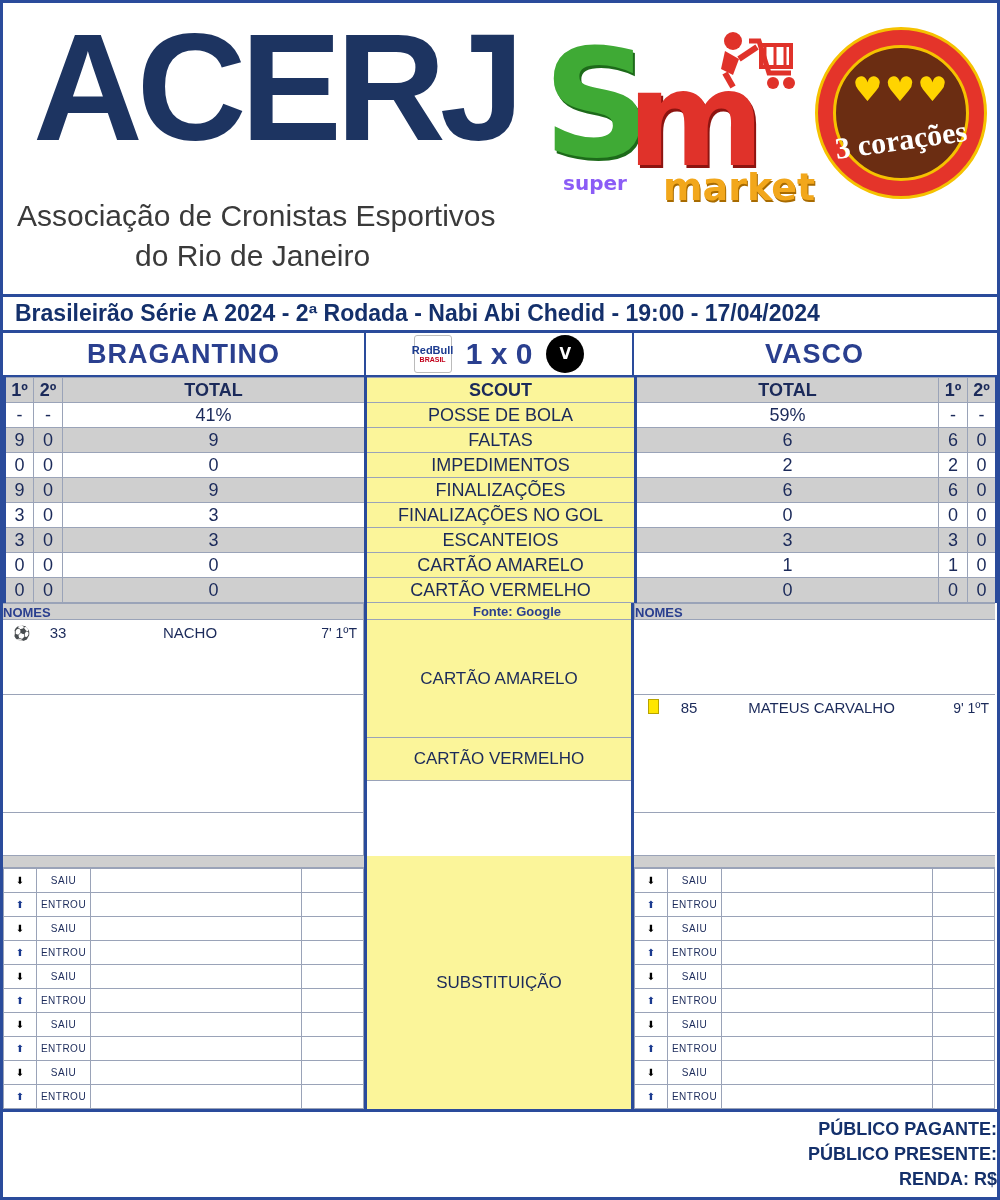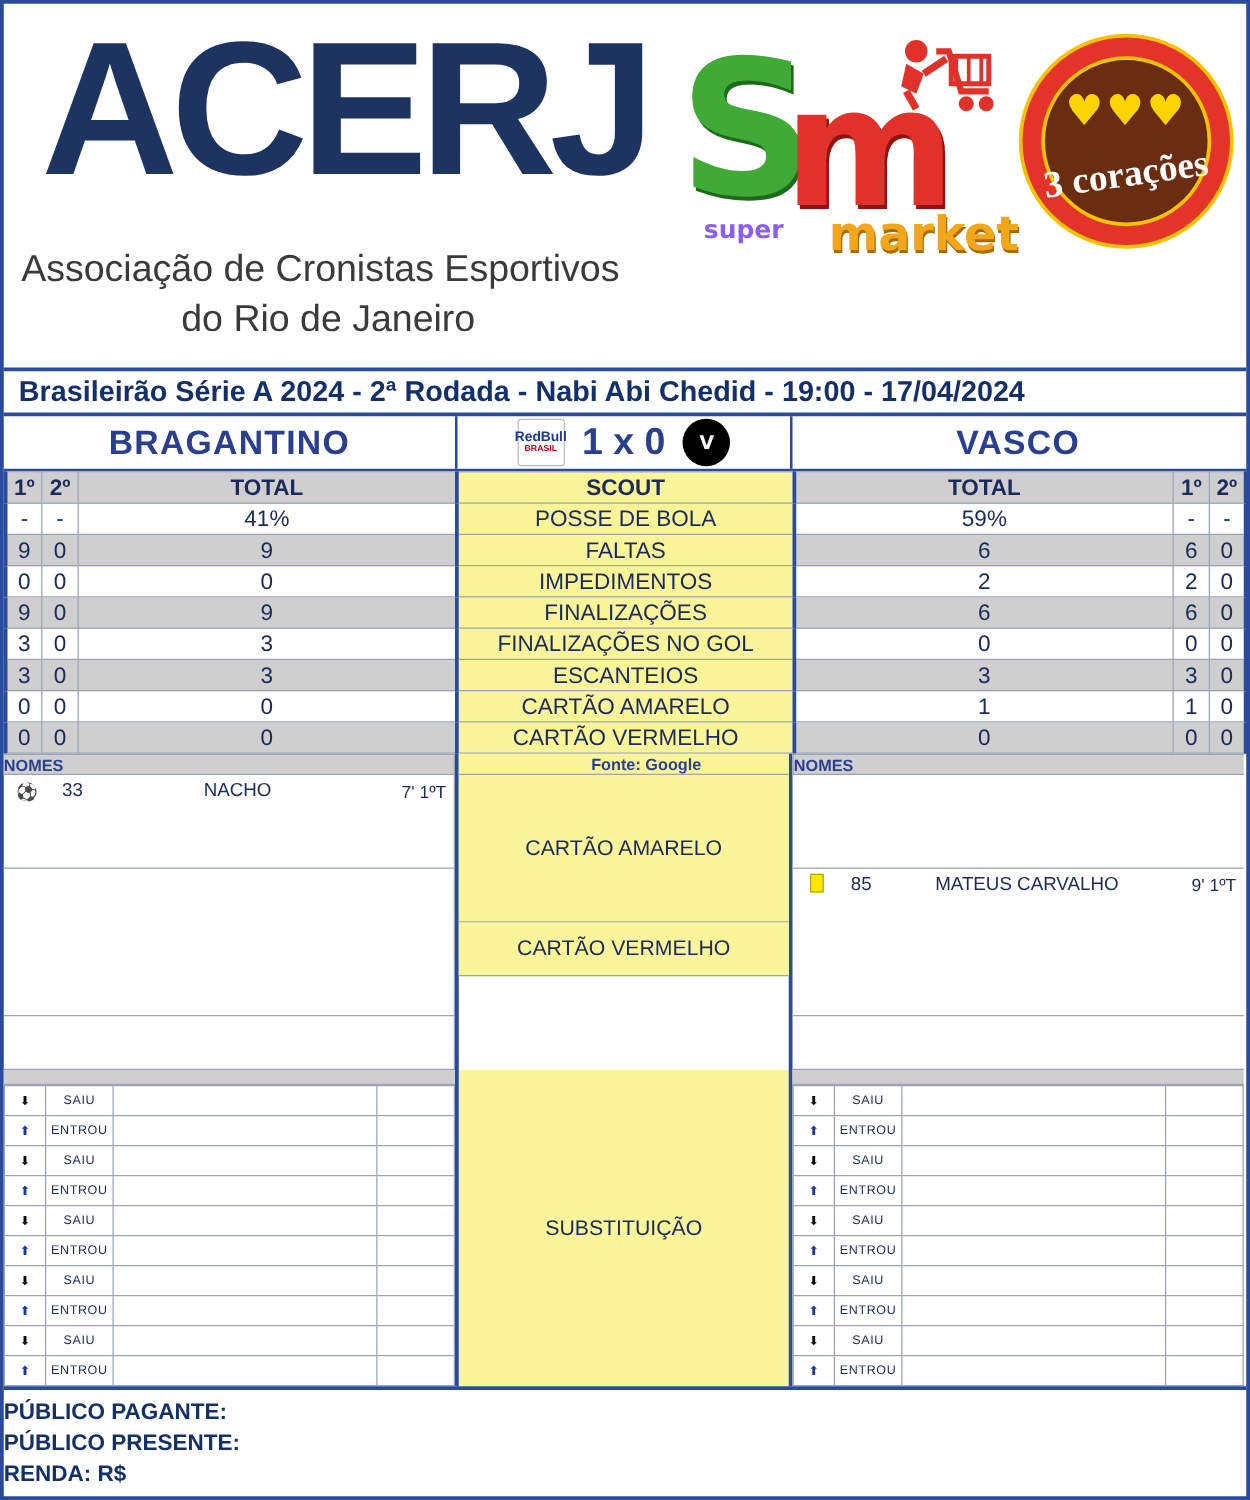--- a/index.html
+++ b/index.html
@@ -31,21 +31,21 @@
     font-size:152px; line-height:152px;
     font-weight:bold; letter-spacing:-6px;
     color:#1d3461;
   }
   .acerj-sub1, .acerj-sub2 {
     position:absolute;
     font-size:30px; color:#3a3a3a; font-weight:normal;
     letter-spacing:0px;
   }
   .acerj-sub1 { left:14px; top:196px; }
-  .acerj-sub2 { left:142px; top:236px;text-align:center; }
+  .acerj-sub2 { left:132px; top:236px;text-align:center; }
 
   
   .sm-logo { position:absolute; left:540px; top:20px; width:265px; height:185px; }
   .sm-s {
     position:absolute; left:0px; top:6px;
     font-size:150px; line-height:150px; font-weight:bold;
     color:#3faa35; font-family:"DejaVu Sans", sans-serif;
     text-shadow:2px 3px 0 #1d6a1a;
   }
   .sm-m {
@@ -222,21 +222,21 @@
     border-left:3px solid #2a4b9b; border-right:3px solid #2a4b9b;
     background:#fbf59a;
     display:flex; align-items:center; justify-content:center;
     font-size:17px; color:#1b2a5a;
   }
 
   
   .footer {
     flex:1;
     border-top:3px solid #2a4b9b;
-    display:flex; flex-direction:column; align-items:flex-start; justify-content:center;
+    display:flex; flex-direction:column; align-items:flex-end; justify-content:center;
     gap:4px;
     font-size:18px; font-weight:bold; color:#14306b;
   }
 </style>
 </head>
 <body>
 
 <div class="sheet">
 
   <div class="header">

